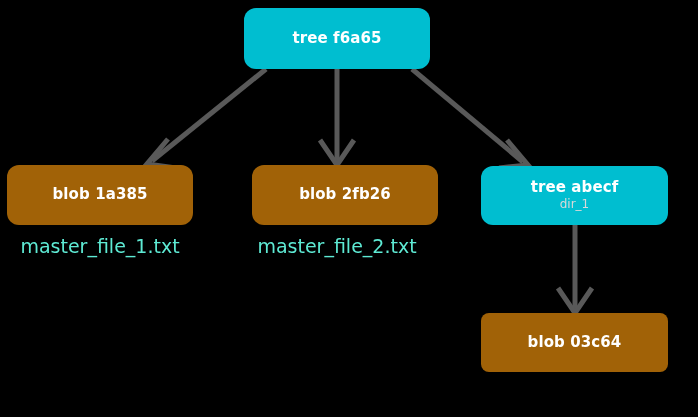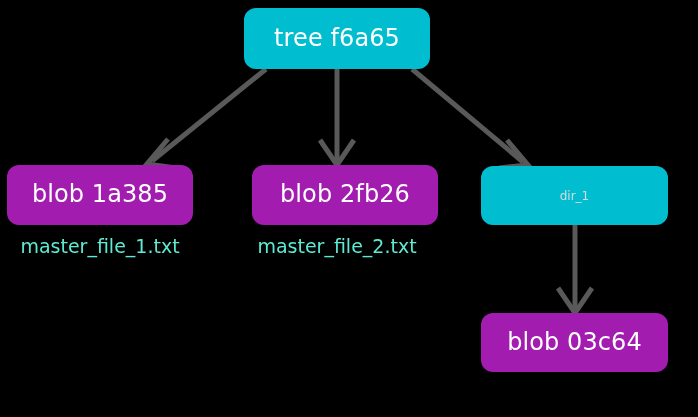--- a/index.html
+++ b/index.html
@@ -41,27 +41,28 @@
     z-index: 2;
     border-radius: 12px;
     display: flex;
     flex-direction: column;
     align-items: center;
     justify-content: center;
     box-sizing: border-box;
     line-height: 1.05;
   }
   .node.tree  { background: #00bed0; }
-  .node.blob  { background: #a21caf; }
+  .node.blob  { background: #a16207; }
 
   .node-title {
     color: #ffffff;
-    font-size: 24px;
+    font-size: 15px;
     letter-spacing: 0.1px;
     white-space: nowrap;
+    font-weight: bold;
   }
   .node-sub {
     color: #d9d9d9;
     font-size: 12px;
     margin-top: 2px;
     white-space: nowrap;
   }
 
   
   .caption {
@@ -71,21 +72,21 @@
     font-size: 19px;
     white-space: nowrap;
     text-align: center;
   }
 
   
   #node-tree-root   { left: 244px; top:   8px; width: 186px; height:  61px; }
   #node-blob-file1  { left:   7px; top: 165px; width: 186px; height:  60px; }
   #node-blob-file2  { left: 252px; top: 165px; width: 186px; height:  60px; }
   #node-tree-dir1   { left: 481px; top: 166px; width: 187px; height:  59px; }
-  #node-blob-file3  { left: 481px; top: 313px; width: 187px; height:  59px; }
+  #node-blob-file3  { left: 481px; top: 313px; width: 187px; height:  59px; border-radius: 8px; }
 
   #caption-file1 { left:   7px; top: 235px; width: 186px; }
   #caption-file2 { left: 244px; top: 235px; width: 186px; }
   #caption-file3 { left: 455px; top: 383px; width: 239px; }
 </style>
 </head>
 <body>
 
 <div id="graph-canvas">
 
@@ -120,20 +121,21 @@
     <span class="node-title">blob 1a385</span>
   </div>
   <div class="caption" id="caption-file1">master_file_1.txt</div>
 
   <div class="node blob" id="node-blob-file2">
     <span class="node-title">blob 2fb26</span>
   </div>
   <div class="caption" id="caption-file2">master_file_2.txt</div>
 
   <div class="node tree" id="node-tree-dir1">
+    <span class="node-title">tree abecf</span>
     <span class="node-sub">dir_1</span>
   </div>
 
   <div class="node blob" id="node-blob-file3">
     <span class="node-title">blob 03c64</span>
   </div>
 
 </div>
 
 </body></html>

